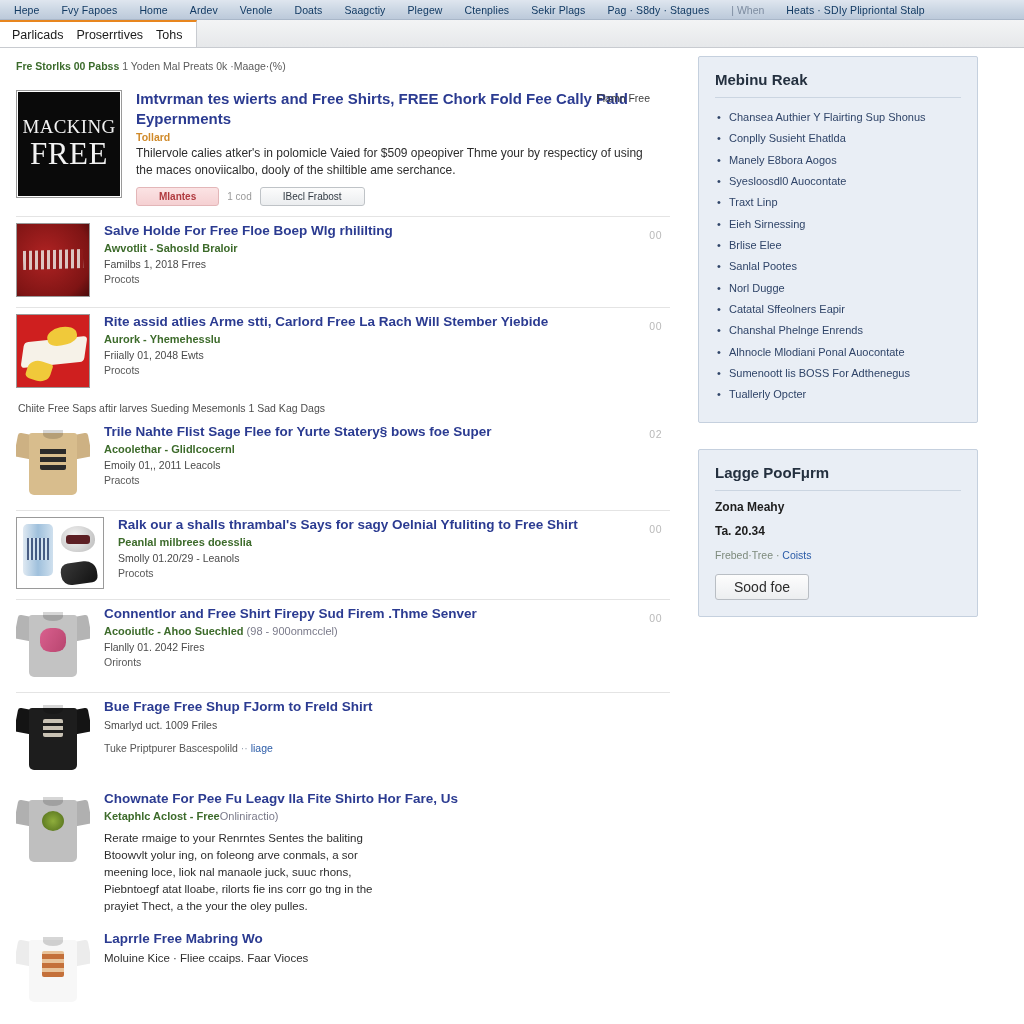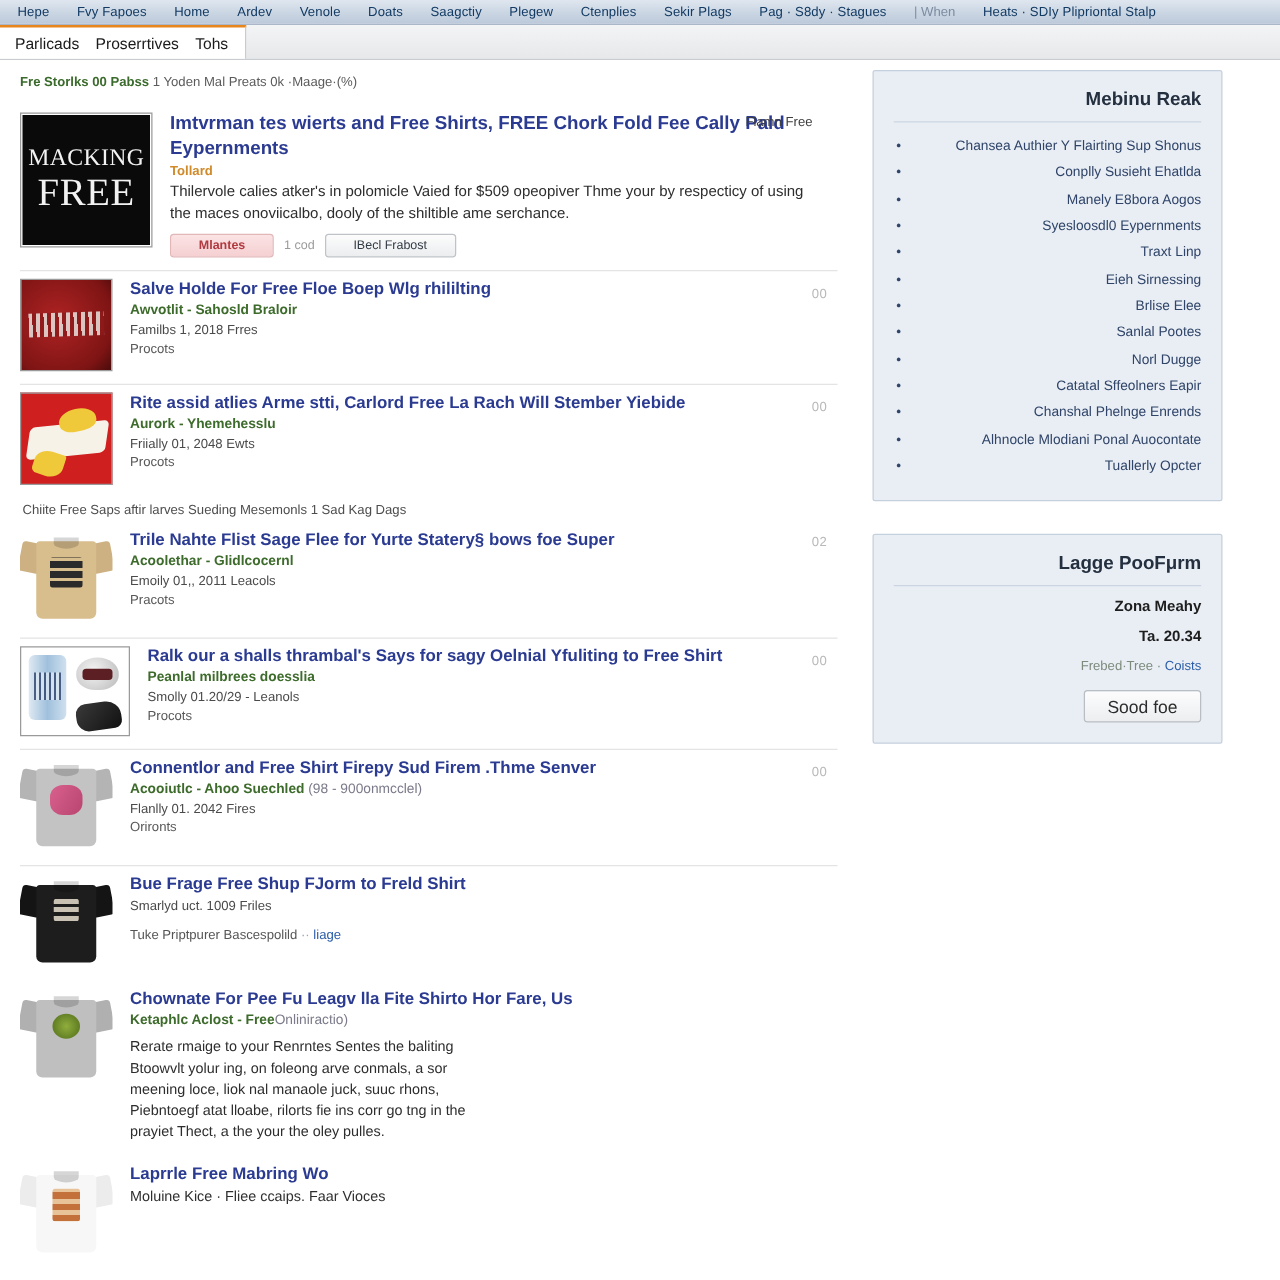--- a/index.html
+++ b/index.html
@@ -217,21 +217,20 @@
     filter: blur(0.4px);
   }
 
   
   .card {
     background: #e9eef5;
     border: 1px solid #c5d0de;
     border-radius: 2px;
     padding: 14px 16px 16px 16px;
     margin-bottom: 26px;
-    text-align: right;
   }
   .card-title {
     font-size: 15px;
     font-weight: bold;
     color: #24303f;
     margin: 0 0 9px 0;
     padding-bottom: 9px;
     border-bottom: 1px solid #cbd5e1;
     filter: blur(0.32px);
   }
@@ -583,29 +582,30 @@
   </div>
 
   <div class="rail">
 
     <div class="card">
       <div class="card-title">Mebinu Reak</div>
       <ul>
         <li>Chansea Authier Y Flairting Sup Shonus</li>
         <li>Conplly Susieht Ehatlda</li>
         <li>Manely E8bora Aogos</li>
-        <li>Syesloosdl0 Eypernments</li>
+        <li>Syesloosdl0 Auocontate</li>
         <li>Traxt Linp</li>
         <li>Eieh Sirnessing</li>
         <li>Brlise Elee</li>
         <li>Sanlal Pootes</li>
         <li>Norl Dugge</li>
         <li>Catatal Sffeolners Eapir</li>
         <li>Chanshal Phelnge Enrends</li>
         <li>Alhnocle Mlodiani Ponal Auocontate</li>
+        <li>Sumenoott lis BOSS For Adthenegus</li>
         <li>Tuallerly Opcter</li>
       </ul>
     </div>
 
     <div class="card">
       <div class="card-title">Lagge PooFμrm</div>
       <div class="pf-name">Zona Meahy</div>
       <div class="pf-val">Ta. 20.34</div>
       <div class="pf-links">
         <span>Frebed·Tree ·</span>

